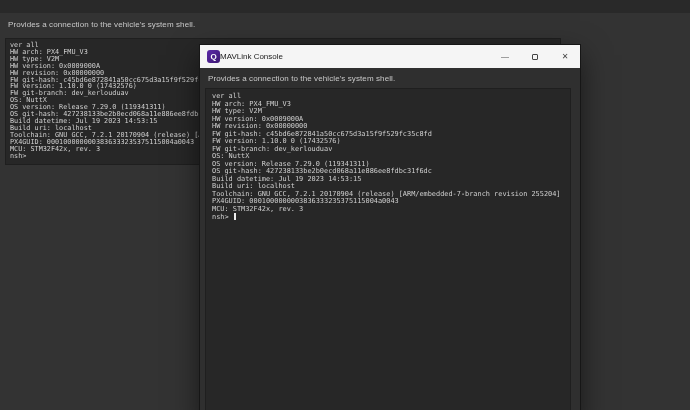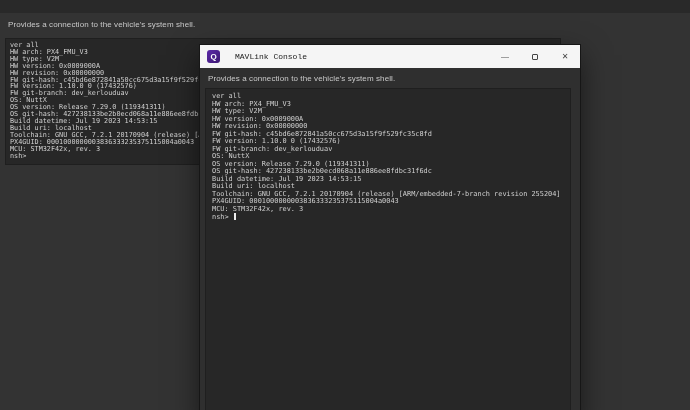--- a/index.html
+++ b/index.html
@@ -53,24 +53,24 @@
   .app-icon {
     width: 13px; height: 13px;
     border-radius: 3px;
     background: linear-gradient(135deg, #5b2aa8, #3d1773);
     color: #ffffff;
     font-size: 8px; font-weight: bold;
     display: inline-flex; align-items: center; justify-content: center;
     flex: 0 0 auto;
   }
   .win-title {
-    margin-left: 15px;
+    margin-left: 0;
     font-size: 8px; color: #1b1b1b;
     flex: 1 1 auto;
-    white-space: nowrap; overflow: hidden; font-family: Liberation Mono, monospace;
+    white-space: nowrap; overflow: hidden;
   }
   .controls { display: flex; height: 23px; flex: 0 0 auto; }
   .ctrl {
     width: 30px; height: 23px;
     display: flex; align-items: center; justify-content: center;
     color: #454545; font-size: 8px; line-height: 1;
     cursor: default;
   }
   .max-box {
     width: 6px; height: 6px;

